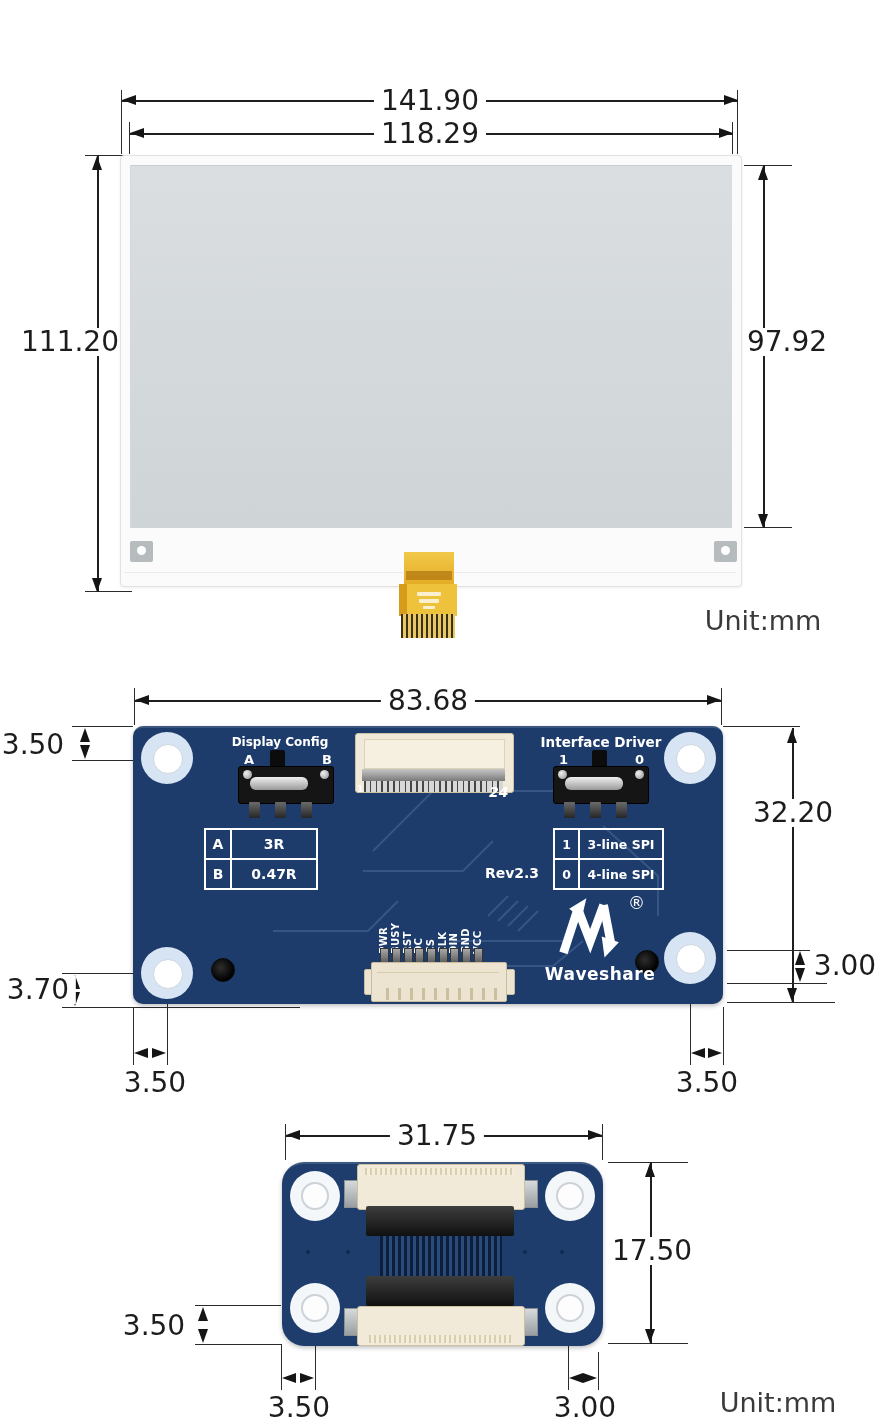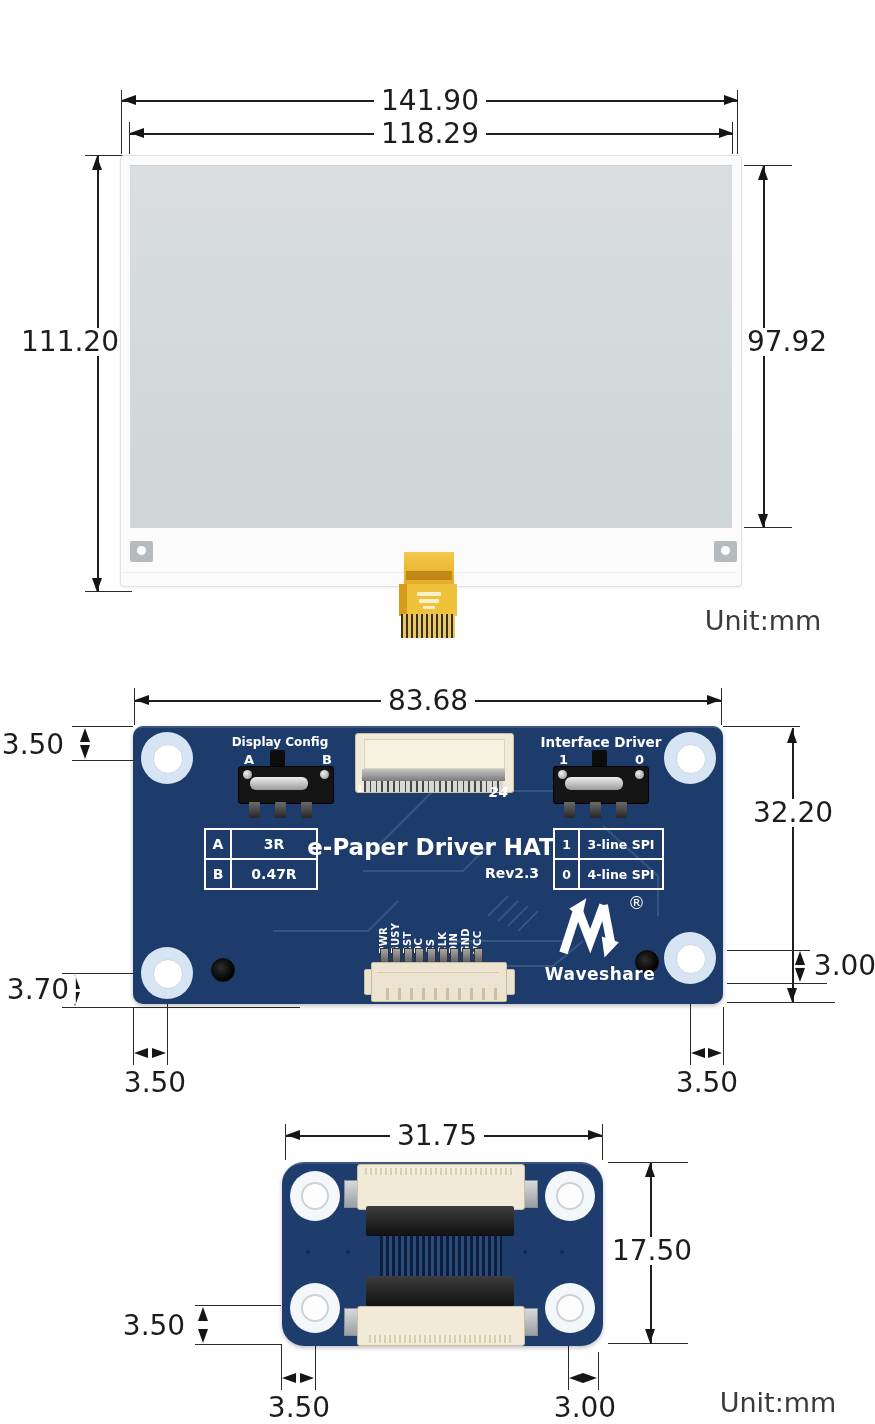--- a/index.html
+++ b/index.html
@@ -215,21 +215,20 @@
   <div class="swpin" style="left:590px;top:802px;"></div>
   <div class="swpin" style="left:616px;top:802px;"></div>
 
   <div class="tbl" style="left:204px;top:828px;width:112px;height:60px;grid-template-columns:26px 1fr;font-size:14px;">
     <div>A</div>
     <div>3R</div>
     <div>B</div>
     <div>0.47R</div>
   </div>
 
-  <div class="silk" style="left:431px;top:847px;transform:translate(-50%,-50%);font-size:23px;">e-Paper Driver HAT</div>
   <div class="silk" style="left:512px;top:873px;transform:translate(-50%,-50%);font-size:14px;">Rev2.3</div>
 
   <div class="tbl" style="left:553px;top:828px;width:109px;height:60px;grid-template-columns:25px 1fr;font-size:12.5px;">
     <div>1</div>
     <div>3-line SPI</div>
     <div>0</div>
     <div>4-line SPI</div>
   </div>
 
   <div class="pinlbl" style="left:389px;top:944px;">PWR</div>

